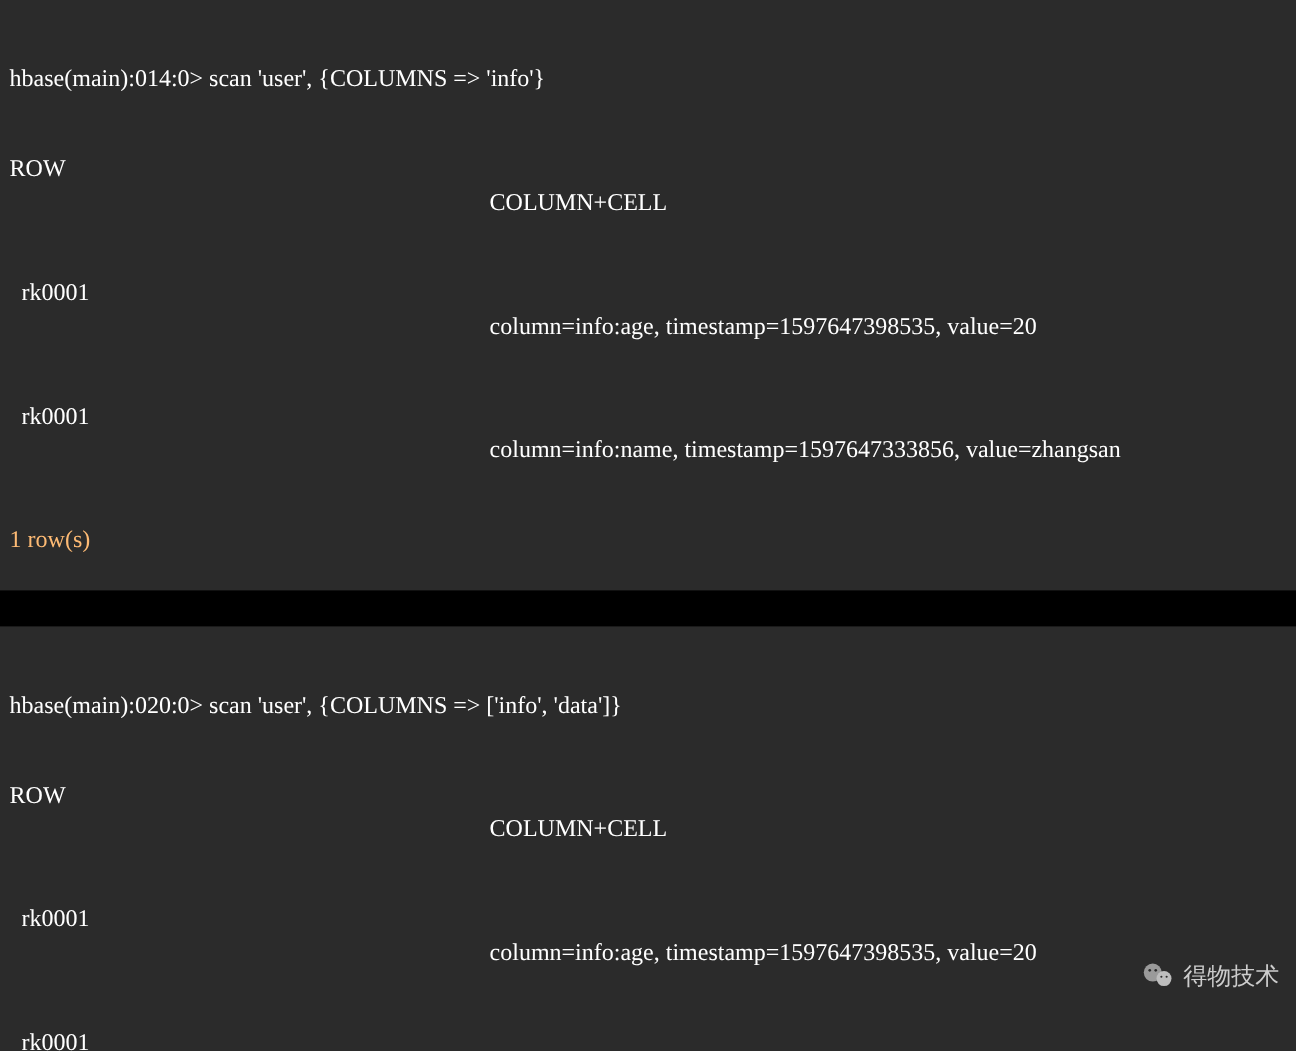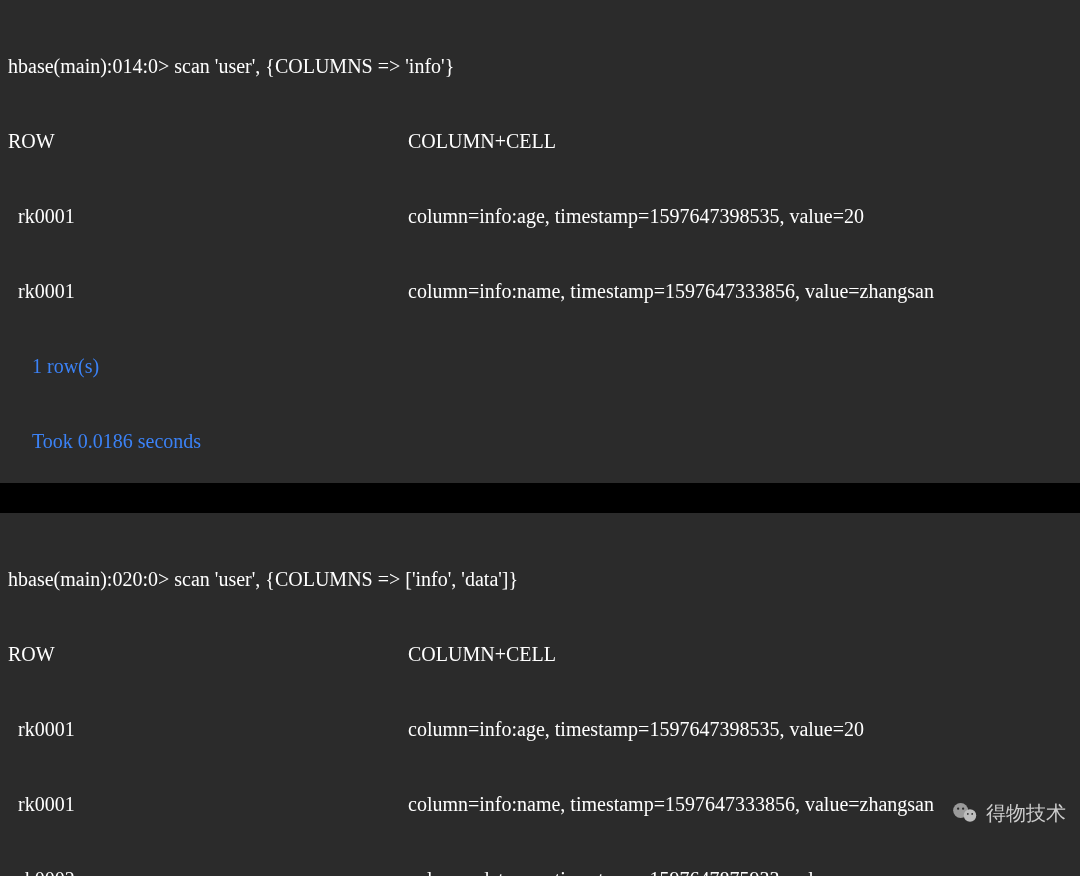--- a/index.html
+++ b/index.html
@@ -18,23 +18,23 @@
     padding: 4px 8px 4px 8px;
     margin-bottom: 30px;
     line-height: 1.25;
     white-space: pre;
     letter-spacing: 0px;
     font-family: Liberation Serif, serif;
   }
   .prompt-line { color: #fff; }
   .header-row { display: flex; }
   .col-row { width: 400px; display: inline-block; }
-  .col-cell { display: inline-block; }
+  .col-cell { display: inline-block; margin-top: 28px; }
   .indent { padding-left: 10px; }
-  .footer-line { color: #3b82f6; margin-left: 24px; }
+  .footer-line { color: #fdba74; }
   .watermark {
     position: absolute;
     right: 14px;
     bottom: 48px;
     display: flex;
     align-items: center;
     gap: 6px;
     color: #ccc;
     font-family: Liberation Sans, sans-serif;
     font-size: 20px;
@@ -53,21 +53,20 @@
   <div class="header-row">
     <span class="col-row">ROW</span><span class="col-cell">COLUMN+CELL</span>
   </div>
   <div class="header-row indent">
     <span class="col-row" style="width:390px">rk0001</span><span class="col-cell">column=info:age, timestamp=1597647398535, value=20</span>
   </div>
   <div class="header-row indent">
     <span class="col-row" style="width:390px">rk0001</span><span class="col-cell">column=info:name, timestamp=1597647333856, value=zhangsan</span>
   </div>
   <div class="footer-line">1 row(s)</div>
-  <div class="footer-line">Took 0.0186 seconds</div>
 </div>
 
 <div class="block">
   <div class="prompt-line">hbase(main):020:0&gt; scan 'user', {COLUMNS =&gt; ['info', 'data']}</div>
   <div class="header-row">
     <span class="col-row">ROW</span><span class="col-cell">COLUMN+CELL</span>
   </div>
   <div class="header-row indent">
     <span class="col-row" style="width:390px">rk0001</span><span class="col-cell">column=info:age, timestamp=1597647398535, value=20</span>
   </div>

